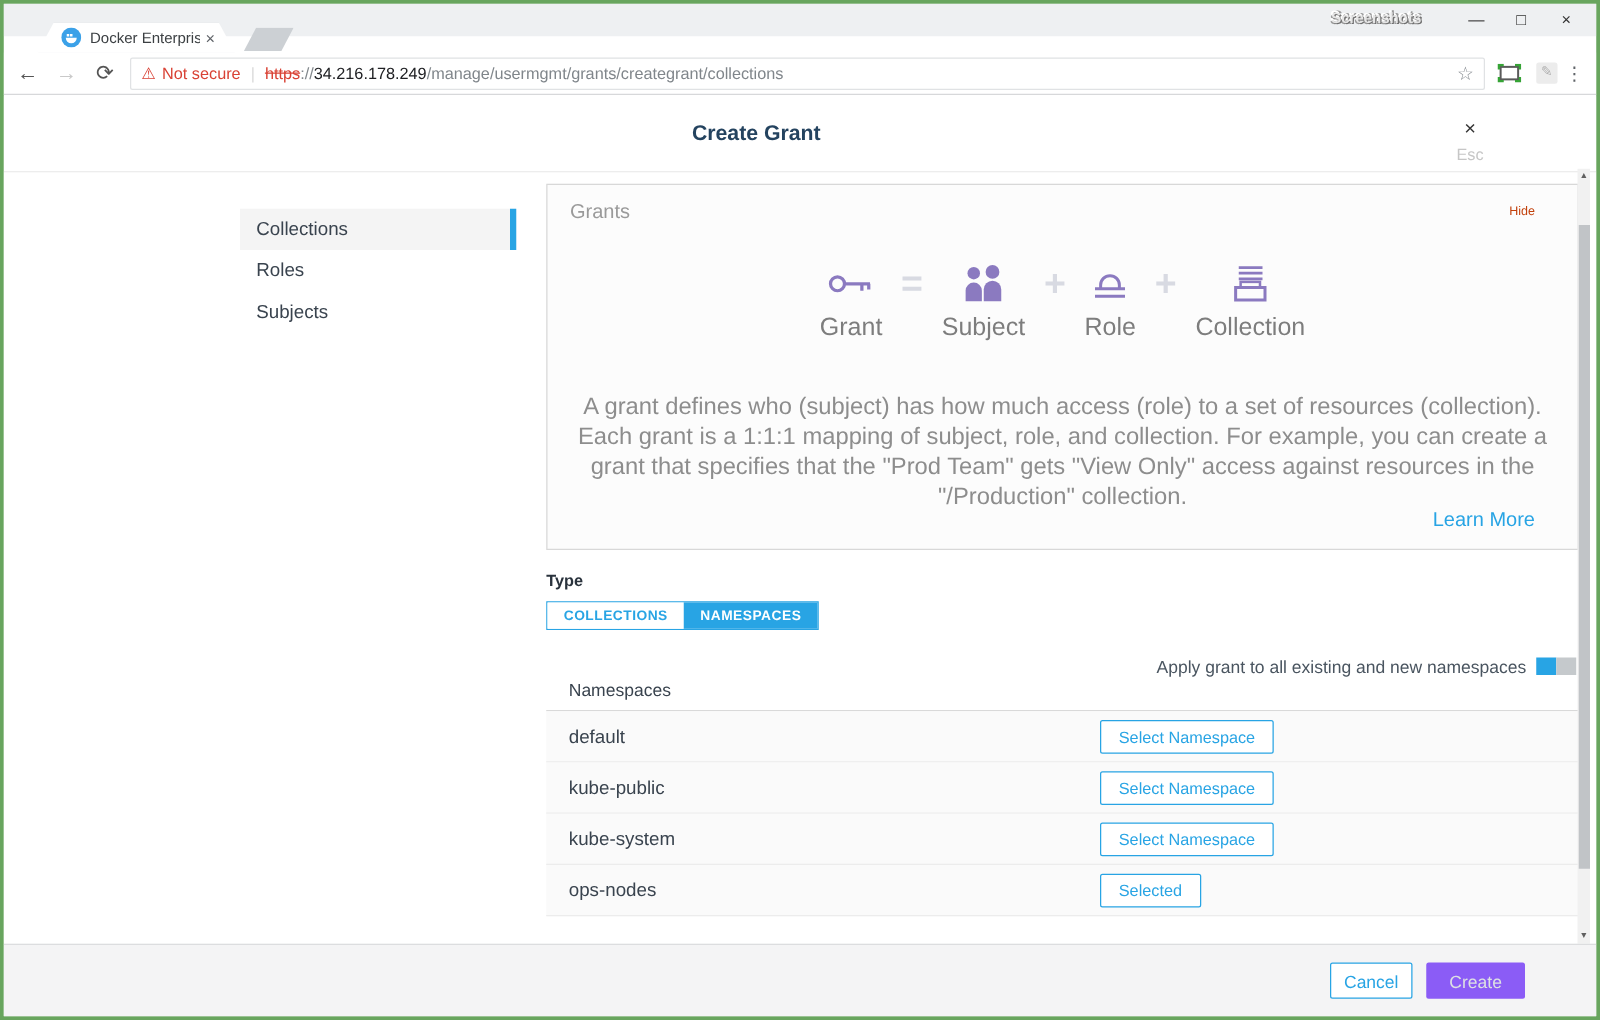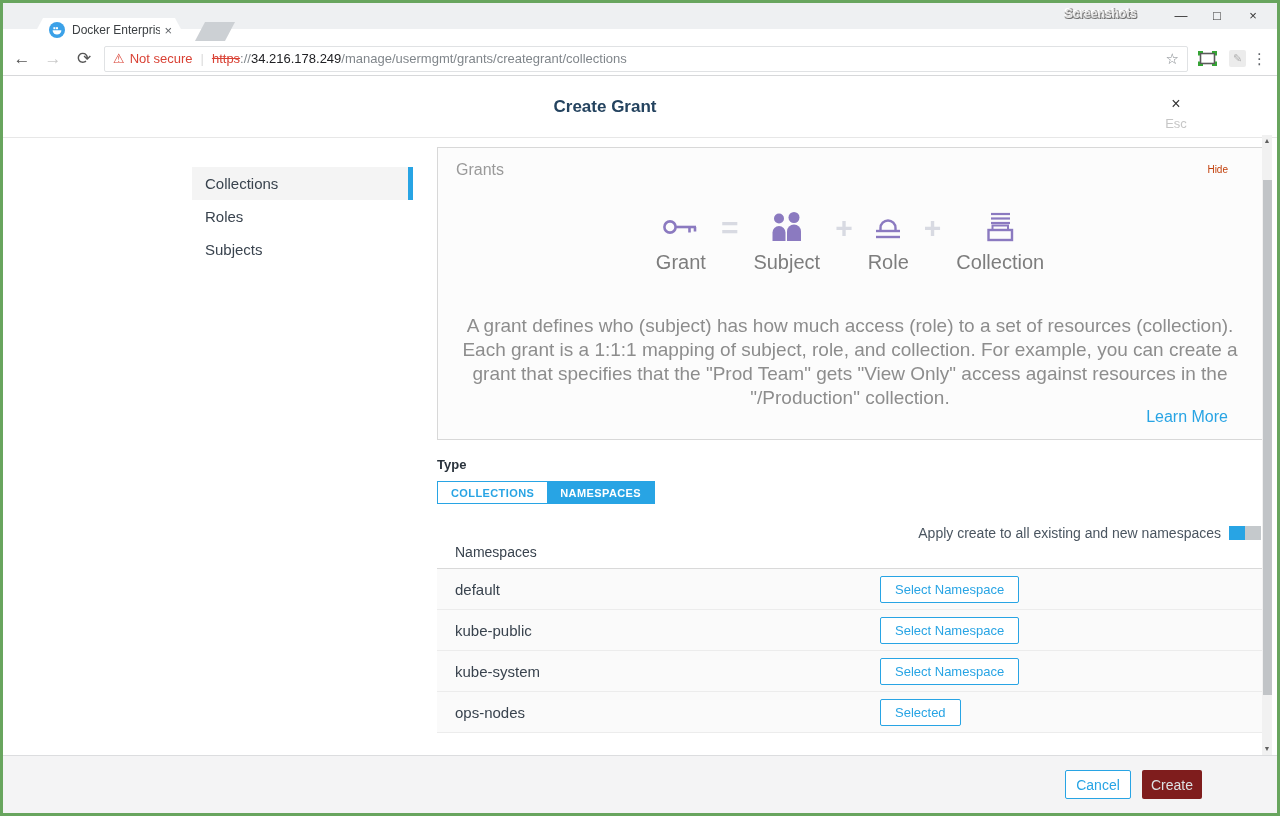--- a/index.html
+++ b/index.html
@@ -101,24 +101,24 @@
   
   .scrollbar { position:absolute; right:5px; top:-3px; bottom:0; width:10px; background:#f1f1f1; }
   .sb-arrow { position:absolute; left:0; width:10px; height:12px; font-size:7px; color:#606060;
     text-align:center; line-height:12px; }
   .sb-up { top:0; } .sb-down { bottom:0; }
   .sb-thumb { position:absolute; left:0.5px; top:45px; width:9px; height:515px; background:#c1c4c7; }
 
   
   .modal-footer { position:absolute; left:0; bottom:0; width:1274px; height:58px; background:#f4f4f5;
     border-top:1px solid #dcdddf; display:flex; align-items:center; justify-content:flex-end;
-    padding-right:75px; gap:11px; }
+    padding-right:57px; gap:11px; }
   .btn-cancel { width:66px; height:29px; background:#fff; border:1px solid #28a4e4; border-radius:2px;
     color:#28a4e4; font-size:14px; font-family:inherit; cursor:pointer; }
-  .btn-create { width:60px; height:29px; background:#7f1d1d; border:none; border-radius:2px;
+  .btn-create { width:79px; height:29px; background:#8b5cf6; border:none; border-radius:2px;
     color:#dde1e3; font-size:14px; font-family:inherit; }
 </style>
 </head>
 <body>
 
 <div class="frame">
 
   <div class="topchrome">
     <div class="watermark">Screenshots</div>
     <div class="wincontrols">
@@ -245,21 +245,21 @@
         <div class="learn-more">Learn More</div>
       </div>
 
       <div class="type-label">Type</div>
       <div class="seg">
         <div class="seg-tab inactive">COLLECTIONS</div>
         <div class="seg-tab active">NAMESPACES</div>
       </div>
 
       <div class="toggle-row">
-        <span class="toggle-label">Apply create to all existing and new namespaces</span>
+        <span class="toggle-label">Apply grant to all existing and new namespaces</span>
         <span class="toggle">
           <span class="knob"></span>
           <span class="track"></span>
         </span>
       </div>
 
       <div class="ns-table">
         <div class="ns-header">Namespaces</div>
         <div class="ns-row">
           <span class="ns-name">default</span>

